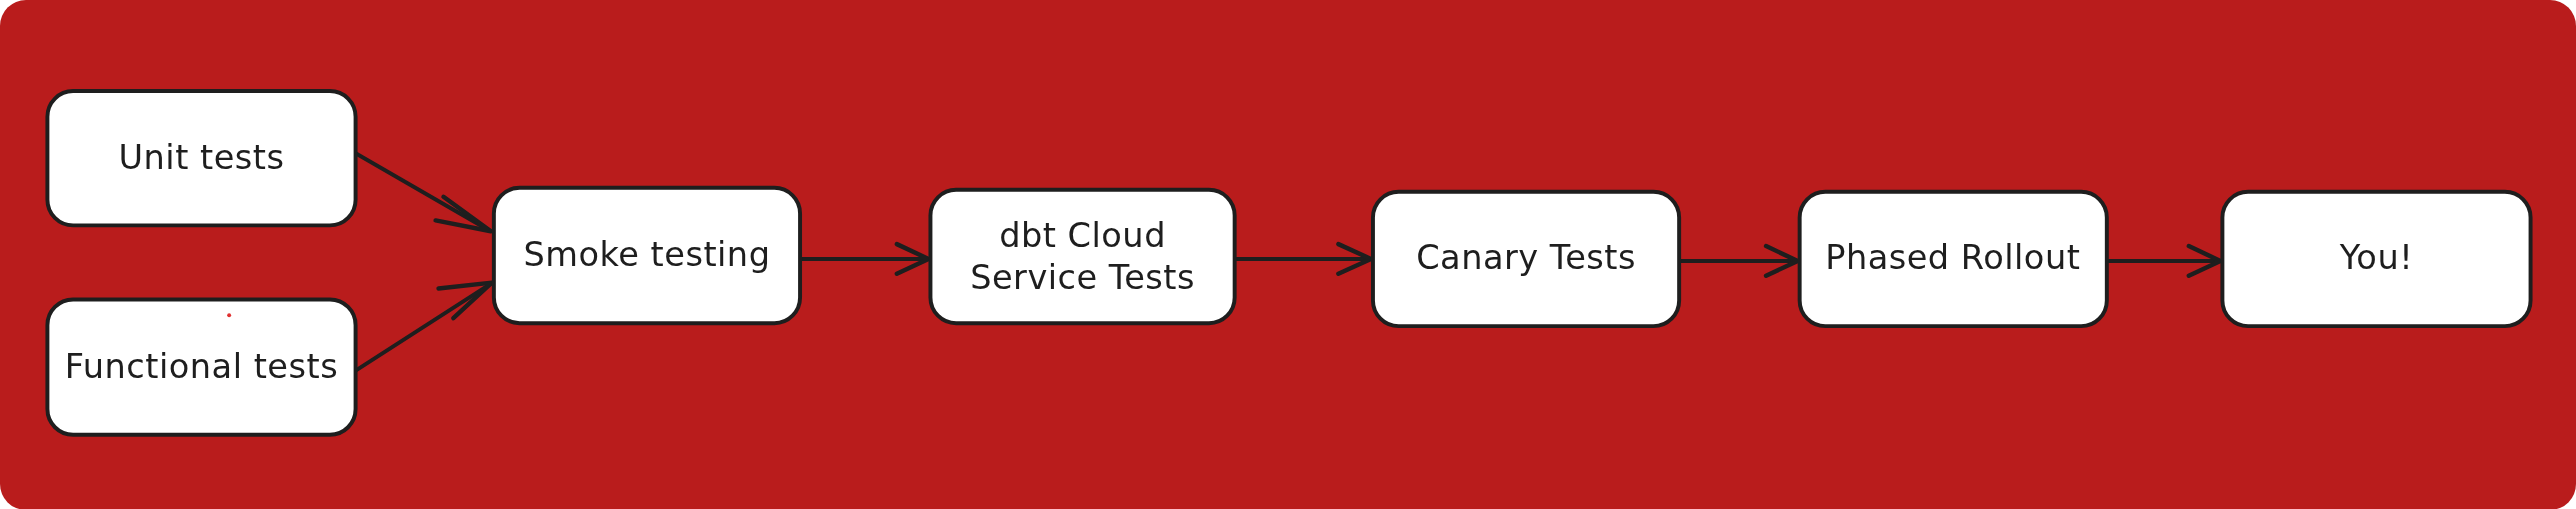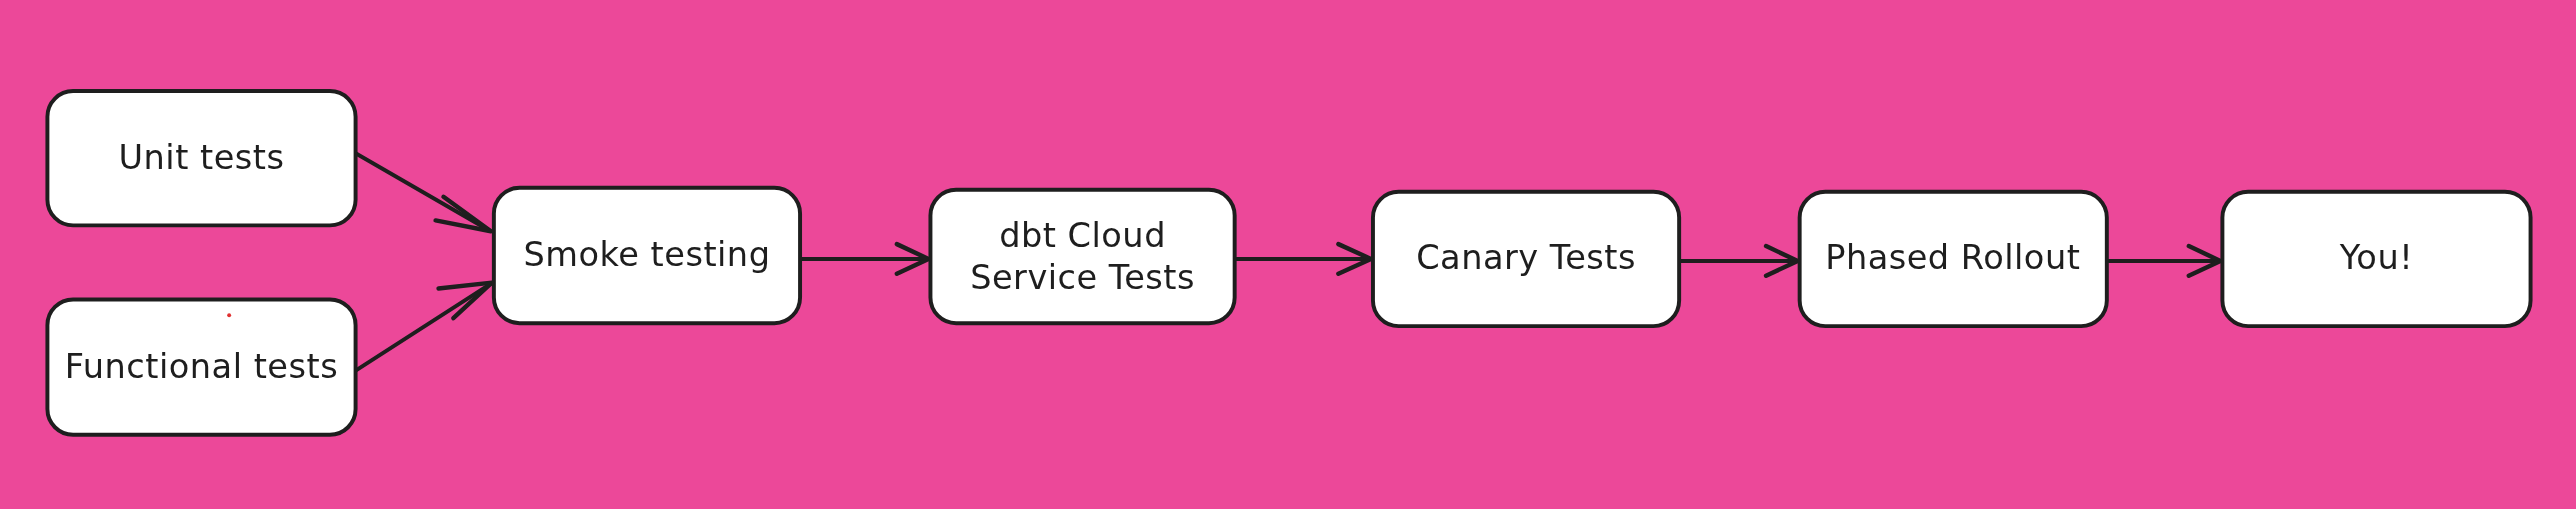--- a/index.html
+++ b/index.html
@@ -8,22 +8,23 @@
     padding: 0;
     background: #ffffff;
   }
   body {
     font-family: "DejaVu Sans", sans-serif;
   }
   #canvas {
     position: relative;
     width: 2576px;
     height: 510px;
-    background: #ec4899;
+    background: #b91c1c;
     overflow: hidden;
+    border-radius: 26px;
   }
   #diagram-svg {
     position: absolute;
     left: 0;
     top: 0;
     width: 2576px;
     height: 510px;
     display: block;
   }
   .node-box {

